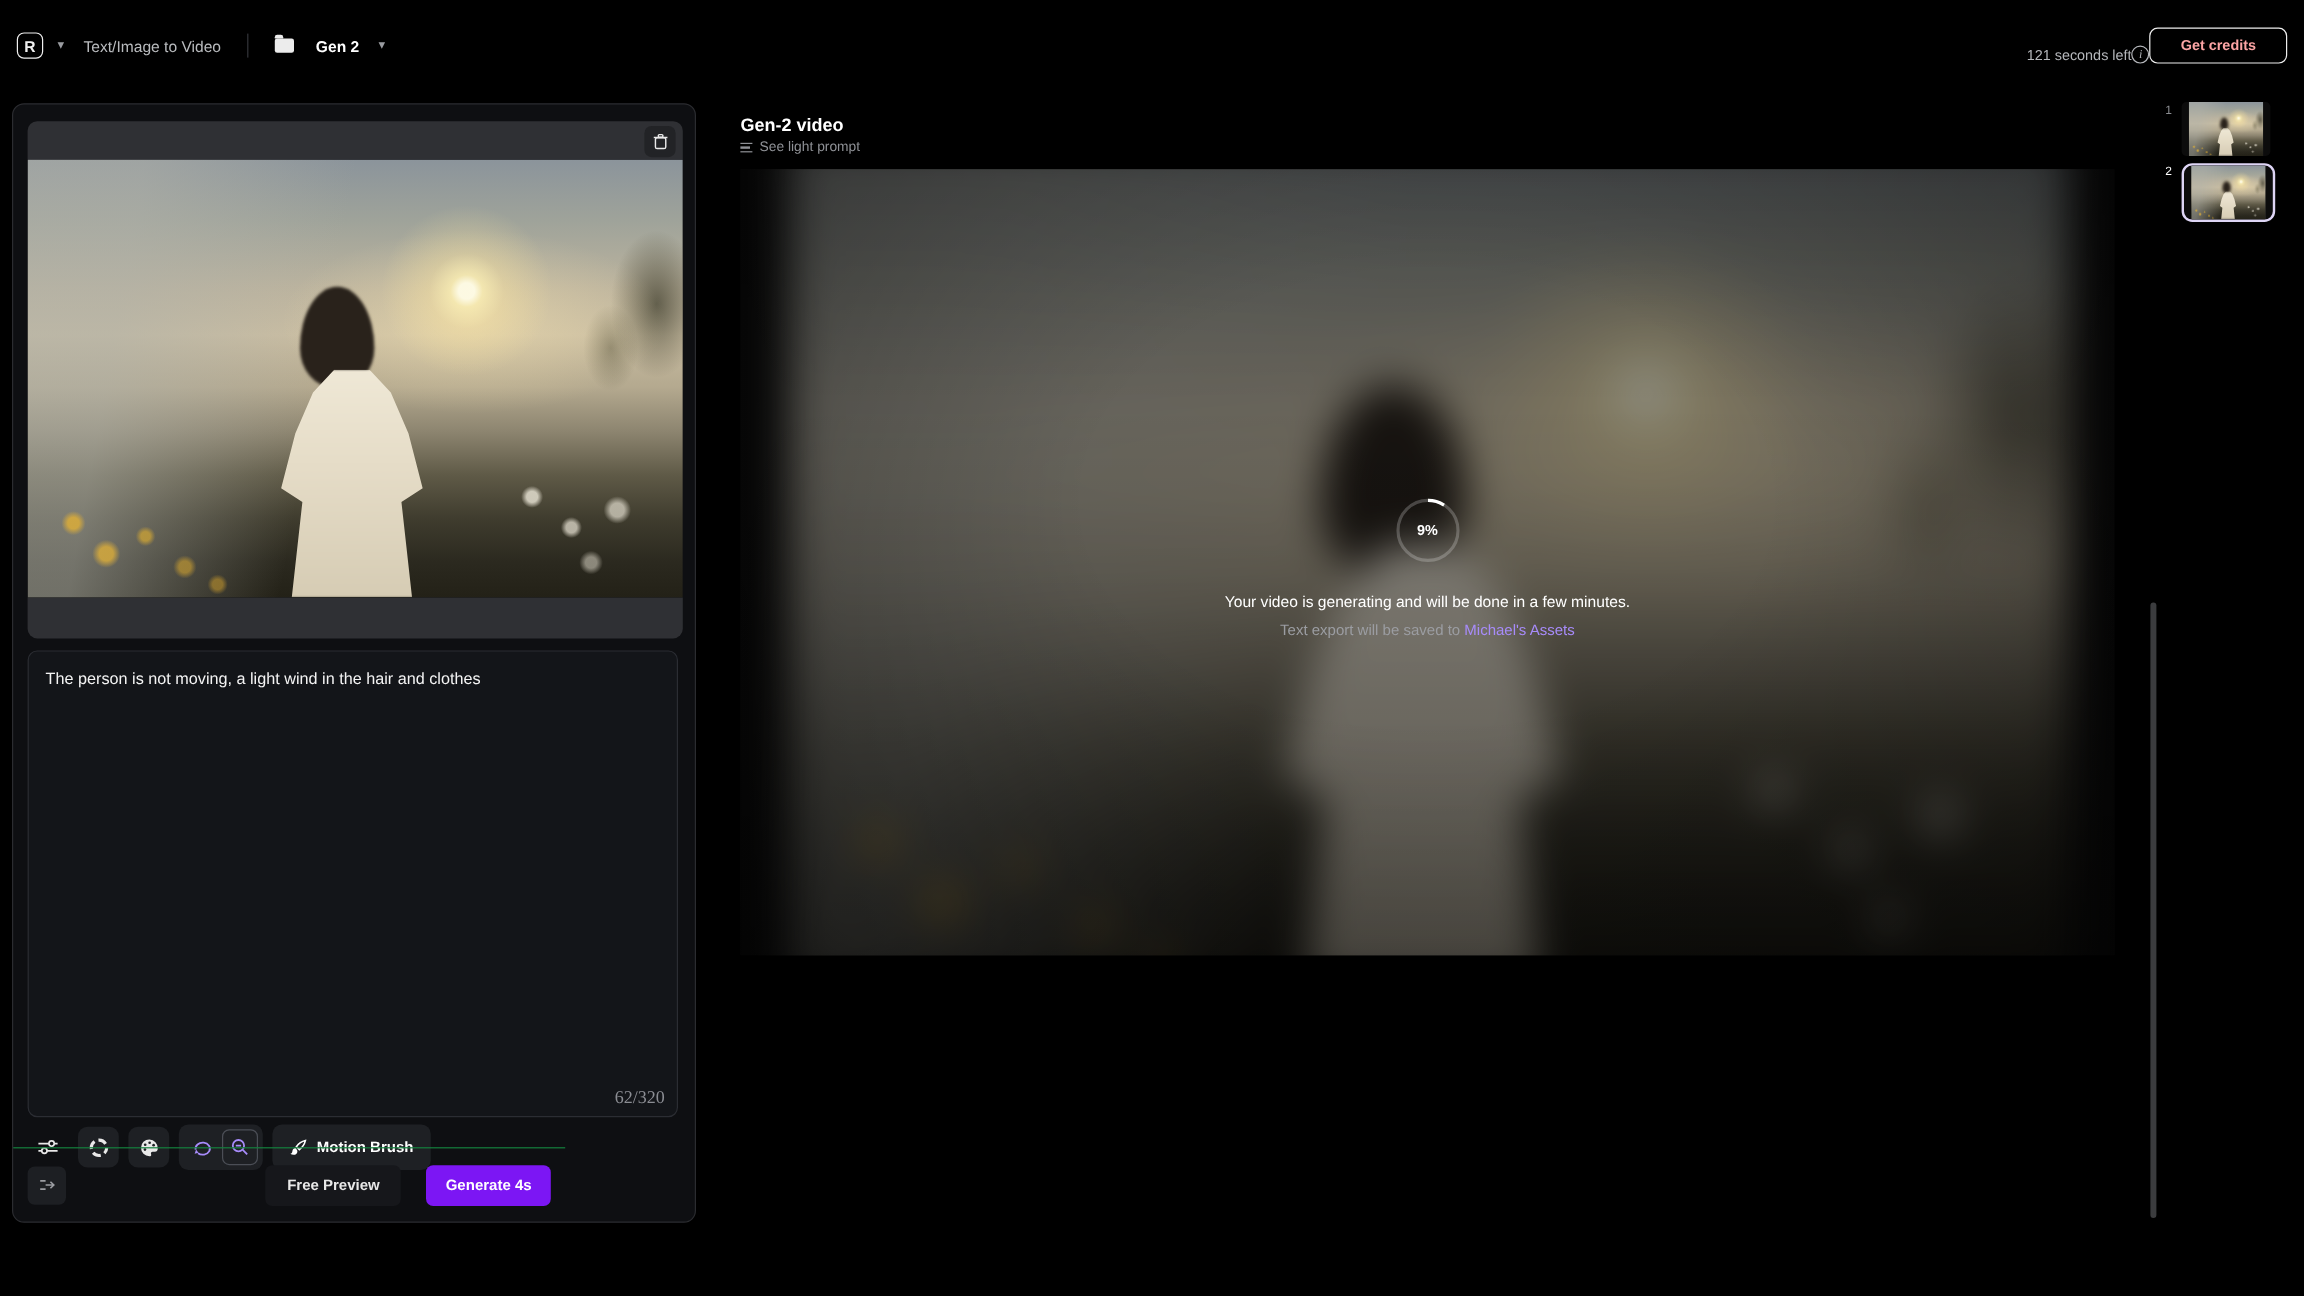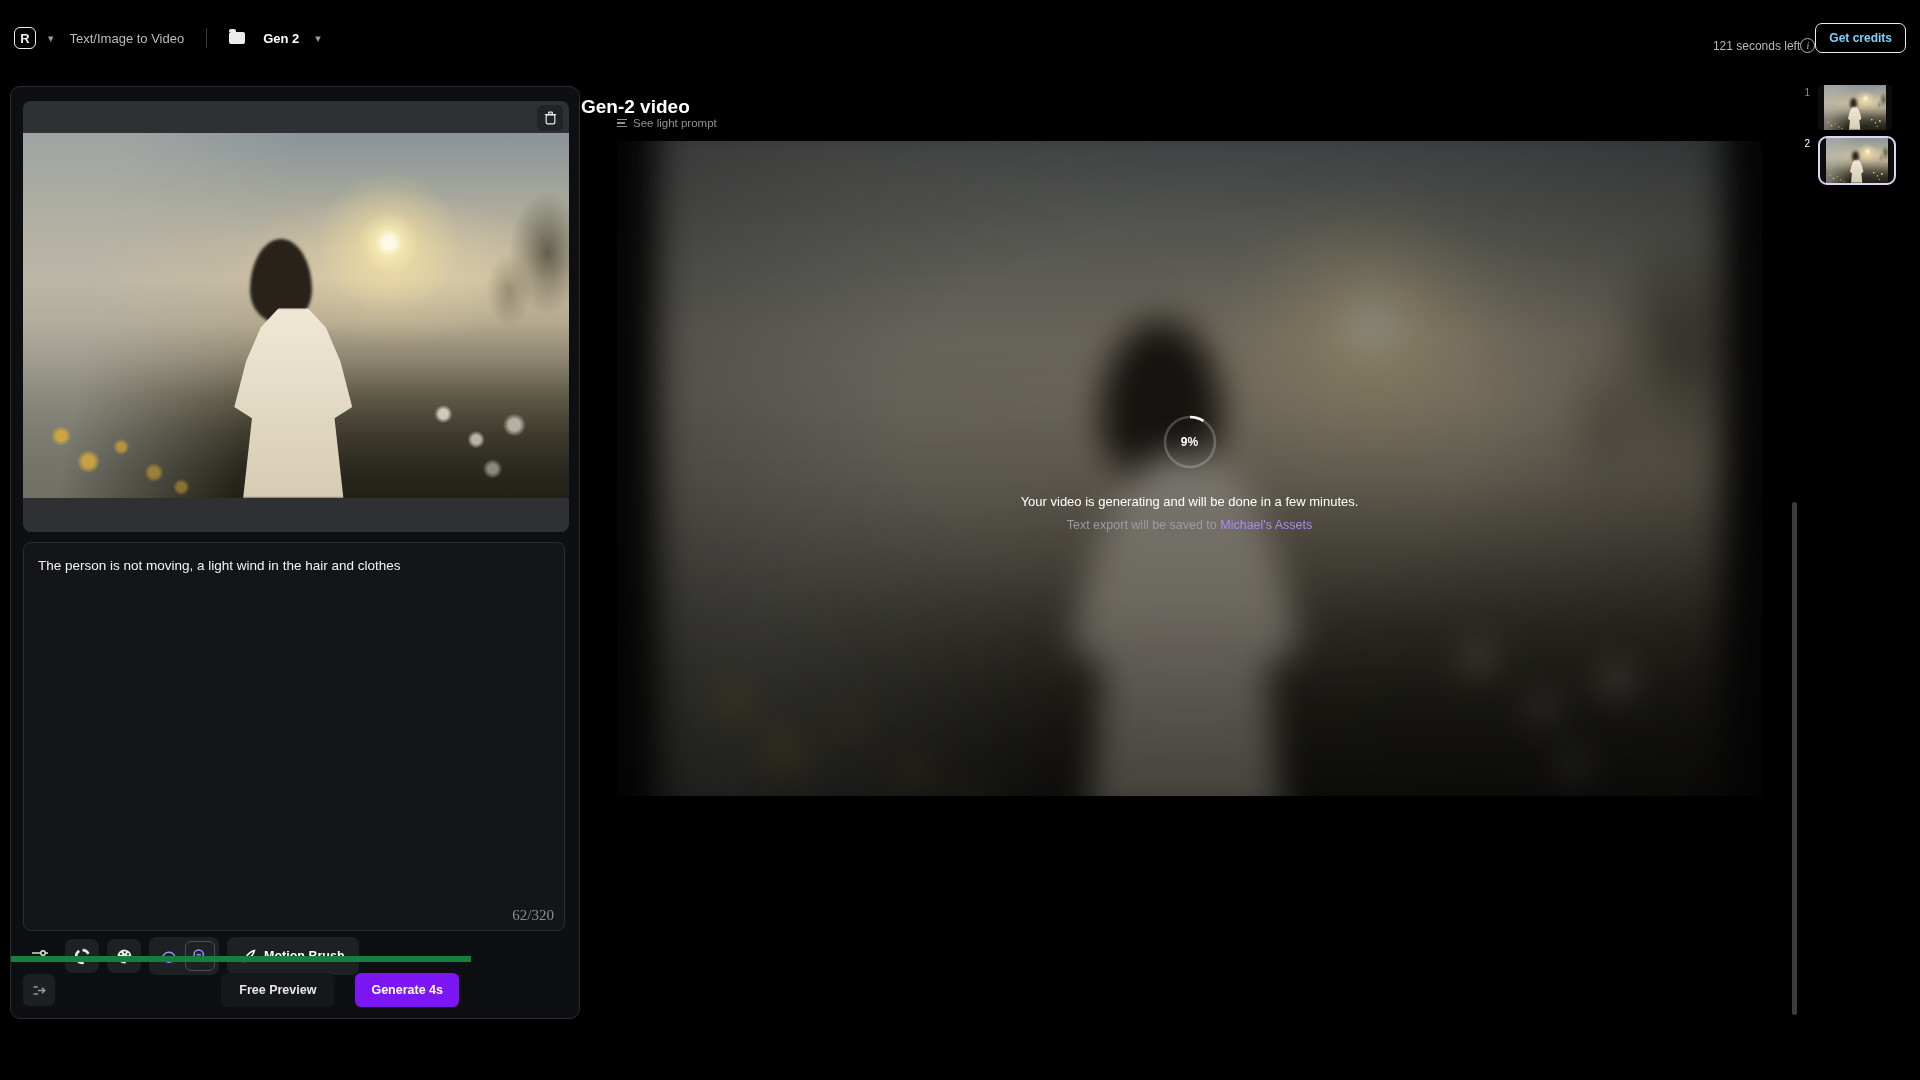--- a/index.html
+++ b/index.html
@@ -16,22 +16,22 @@
   .tool-name { color:#b9bbbe; font-size:13px; margin-left:4px; }
   .vdiv { width:1px; height:20px; background:#34353a; margin:0 12px; }
   .folder-ic { width:16px; height:12px; background:#ececec; border-radius:2px; position:relative; }
   .folder-ic::before { content:""; position:absolute; left:0; top:-3px; width:7px; height:3px;
     background:#ececec; border-radius:2px 2px 0 0; }
   .proj-name { font-size:13px; font-weight:700; color:#fff; margin:0 4px 0 8px; }
   .h-right { display:flex; align-items:flex-end; gap:0; }
   .time-left { color:#b5b7bb; font-size:12px; }
   .info-ic { width:15px; height:15px; border:1.2px solid #b5b7bb; border-radius:50%; color:#b5b7bb;
     font-size:10px; display:inline-flex; align-items:center; justify-content:center; font-family:"Liberation Serif",serif; font-style:italic; }
-  .credits-btn { border:1px solid #ededed; border-radius:7px; background:transparent; color:#7dd3fc;
-    font-size:12px; font-weight:700; padding:7px 13px; cursor:pointer; }
+  .credits-btn { border:1px solid #ededed; border-radius:7px; background:transparent; color:#fca5a5;
+    font-size:12px; font-weight:700; padding:7px 25px; cursor:pointer; }
 
   
   .panel { position:absolute; left:10px; top:86px; width:570px; height:933px; background:#0e0f12;
     border:1px solid #2b2c30; border-radius:10px; }
   .card { position:absolute; left:12px; top:14px; width:546px; }
   .card-strip-top { height:32px; background:#2f3034; border-radius:8px 8px 0 0; position:relative; }
   .trash-btn { position:absolute; right:6px; top:4px; width:26px; height:26px; background:#222326;
     border:none; border-radius:6px; display:flex; align-items:center; justify-content:center; cursor:pointer; }
   .img-frame { position:relative; width:546px; height:365px; overflow:hidden; }
   .card-strip-bottom { height:34px; background:#2f3034; border-radius:0 0 8px 8px; }
@@ -49,32 +49,32 @@
     align-items:center; justify-content:center; cursor:pointer; }
   .icon-group { height:38px; background:#1e2024; border-radius:8px; display:flex; align-items:center;
     padding:0 4px; gap:2px; }
   .group-item { width:30px; height:30px; border:none; background:transparent; border-radius:6px;
     display:flex; align-items:center; justify-content:center; cursor:pointer; }
   .group-item.selected { border:1px solid #4b4e56; }
   .motion-btn { height:38px; background:#1e2024; border:none; border-radius:8px; color:#fff;
     font-size:12.5px; font-weight:700; display:flex; align-items:center; gap:8px; padding:0 14px; cursor:pointer;
     font-family:"Liberation Sans", sans-serif; }
 
-  .footer { position:absolute; left:0; bottom:0; width:460px; height:62px; border-top:6px solid #15803d;
+  .footer { position:absolute; left:0; bottom:0; width:460px; height:62px; border-top:1px solid #15803d;
     display:flex; align-items:center; justify-content:space-between; padding:0 12px; }
   .foot-ic-btn { width:32px; height:32px; background:#1d1f23; border:none; border-radius:6px;
     display:flex; align-items:center; justify-content:center; cursor:pointer; }
   .foot-right { display:flex; align-items:center; gap:10px; }
   .free-btn { height:34px; background:#16171b; border:none; border-radius:6px; color:#e8e8e8;
     font-size:12.5px; font-weight:600; padding:0 18px; cursor:pointer; font-family:"Liberation Sans", sans-serif; }
   .gen-btn { height:34px; background:#7c16f4; border:none; border-radius:6px; color:#fff;
     font-size:12.5px; font-weight:700; padding:0 16px; cursor:pointer; font-family:"Liberation Sans", sans-serif;margin-left:11px; }
 
   
-  .main-title { position:absolute; left:581px; top:96px; font-size:19px; font-weight:700; color:#fff; }
+  .main-title { position:absolute; left:617px; top:96px; font-size:15px; font-weight:700; color:#fff; }
   .see-prompt { position:absolute; left:617px; top:117px; display:flex; align-items:center; gap:6px;
     color:#8f9196; font-size:11.5px; cursor:pointer; }
   .lines-ic { display:inline-block; width:10px; }
   .lines-ic i { display:block; height:1.4px; background:#8f9196; margin:2px 0; }
   .lines-ic i:nth-child(2){ width:8px; }
 
   .video-wrap { position:absolute; left:617px; top:141px; width:1145px; height:655px; background:#080808;
     overflow:hidden; }
   .video-inner { position:absolute; left:80px; top:0; width:987px; height:655px; overflow:hidden; }
   .blurred { filter:blur(16px) brightness(0.55) saturate(0.85); transform:scale(1.08); }

